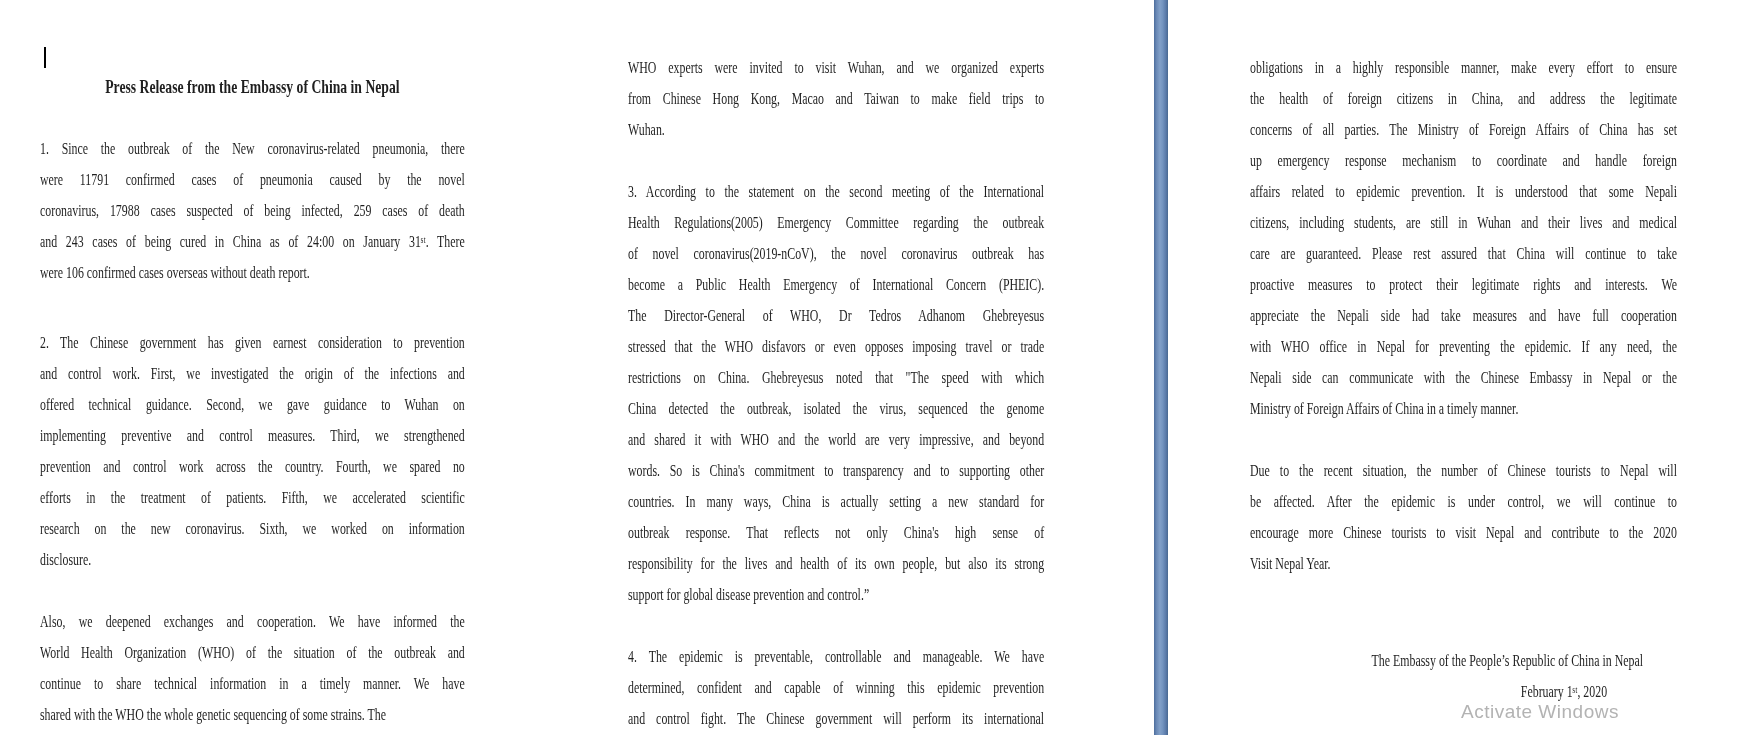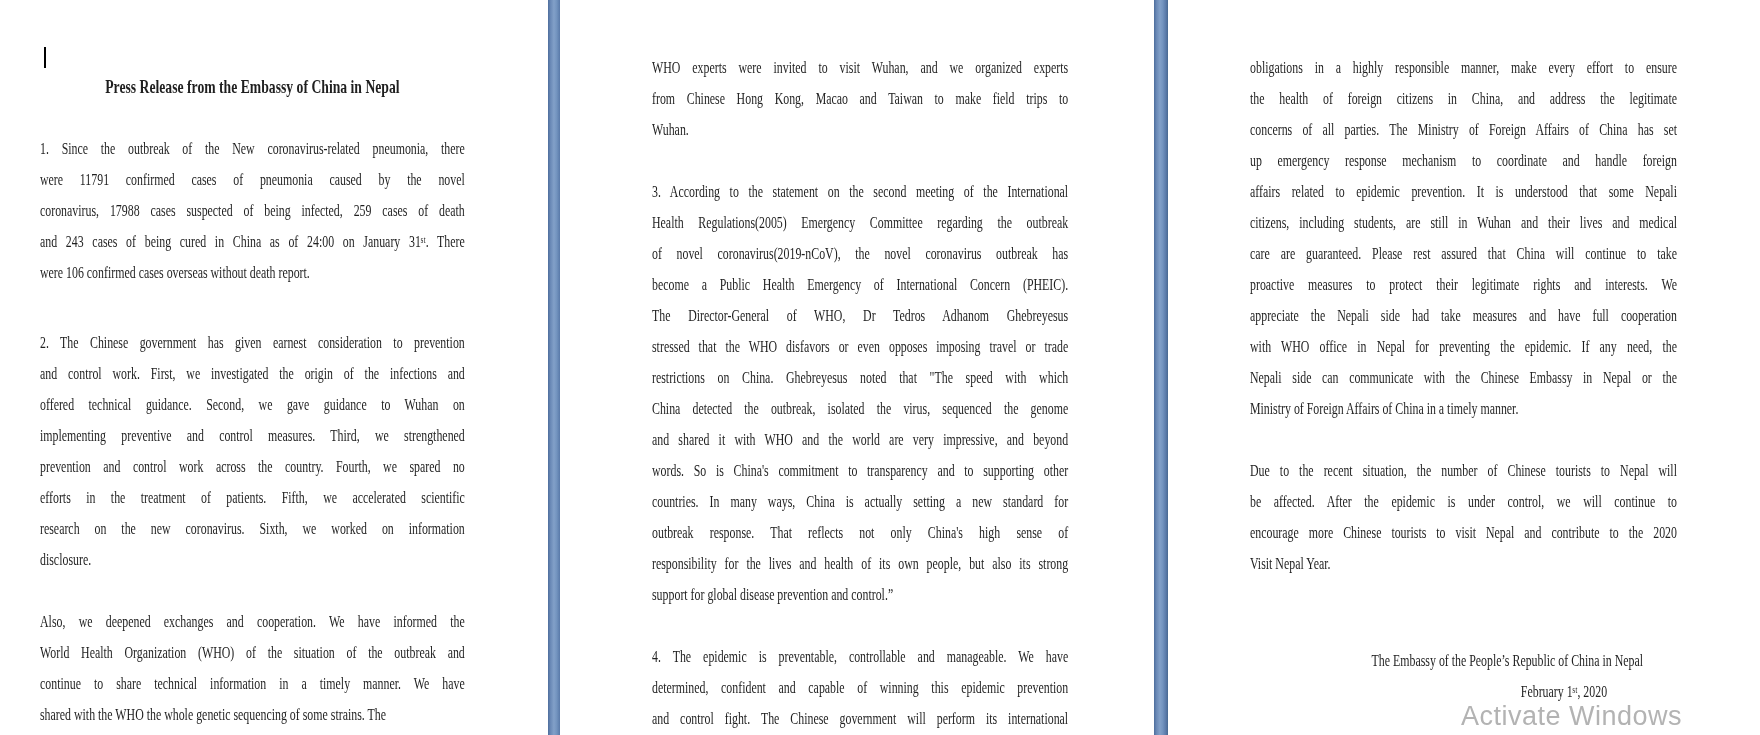--- a/index.html
+++ b/index.html
@@ -13,21 +13,21 @@
     color: #1f1f1f;
   }
   .page {
     position: absolute;
     top: 0;
     height: 735px;
     background: #ffffff;
     overflow: hidden;
   }
   #page1 { left: 0;      width: 616px; }
-  #page2 { left: 560px;  width: 606px; padding-left: 39px; }
+  #page2 { left: 536px;  width: 606px; padding-left: 39px; }
   #page3 { left: 1168px; width: 532px; }
 
   .page-gap {
     position: absolute;
     top: 0;
     height: 735px;
     width: 14px;
     background: linear-gradient(90deg, #4d6d9c 0%, #6a89b6 18%, #82a0c8 42%, #7394bf 62%, #5a7aa9 85%, #48688f 100%);
     box-shadow: 1px 0 0 rgba(120,140,170,0.25);
   }
@@ -88,21 +88,21 @@
     height: 21px;
     background: #000000;
   }
 
   .watermark {
     position: absolute;
     left: 1461px;
     top: 701px;
     font-family: "Liberation Sans", "DejaVu Sans", sans-serif;
     font-weight: 300;
-    font-size: 27px;
+    font-size: 19px;
     letter-spacing: 0.5px;
     color: #b3b3b3;
     white-space: nowrap;
   }
 </style>
 </head>
 <body>
 
 <div class="viewport">
 

